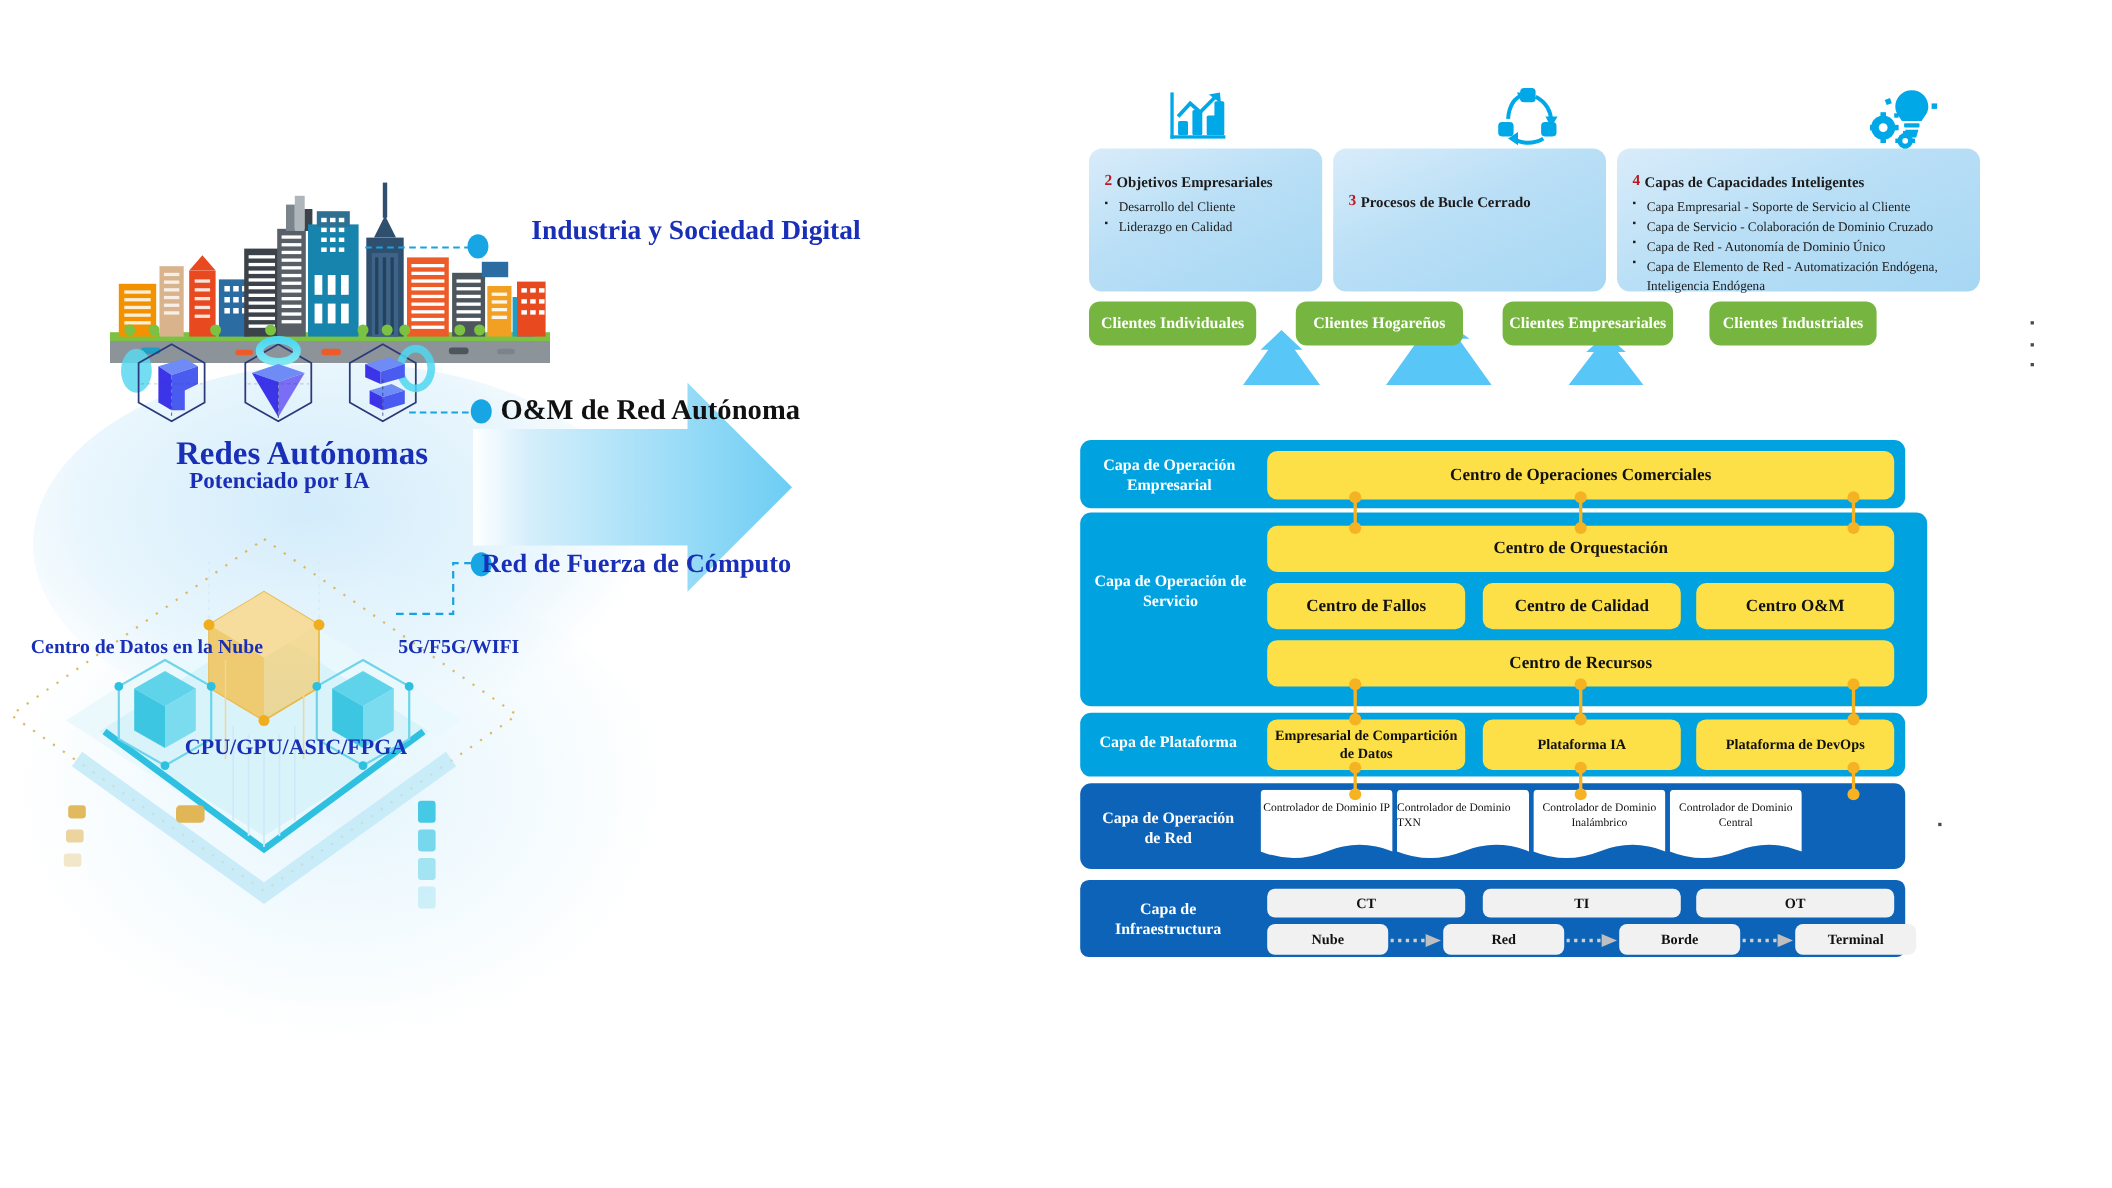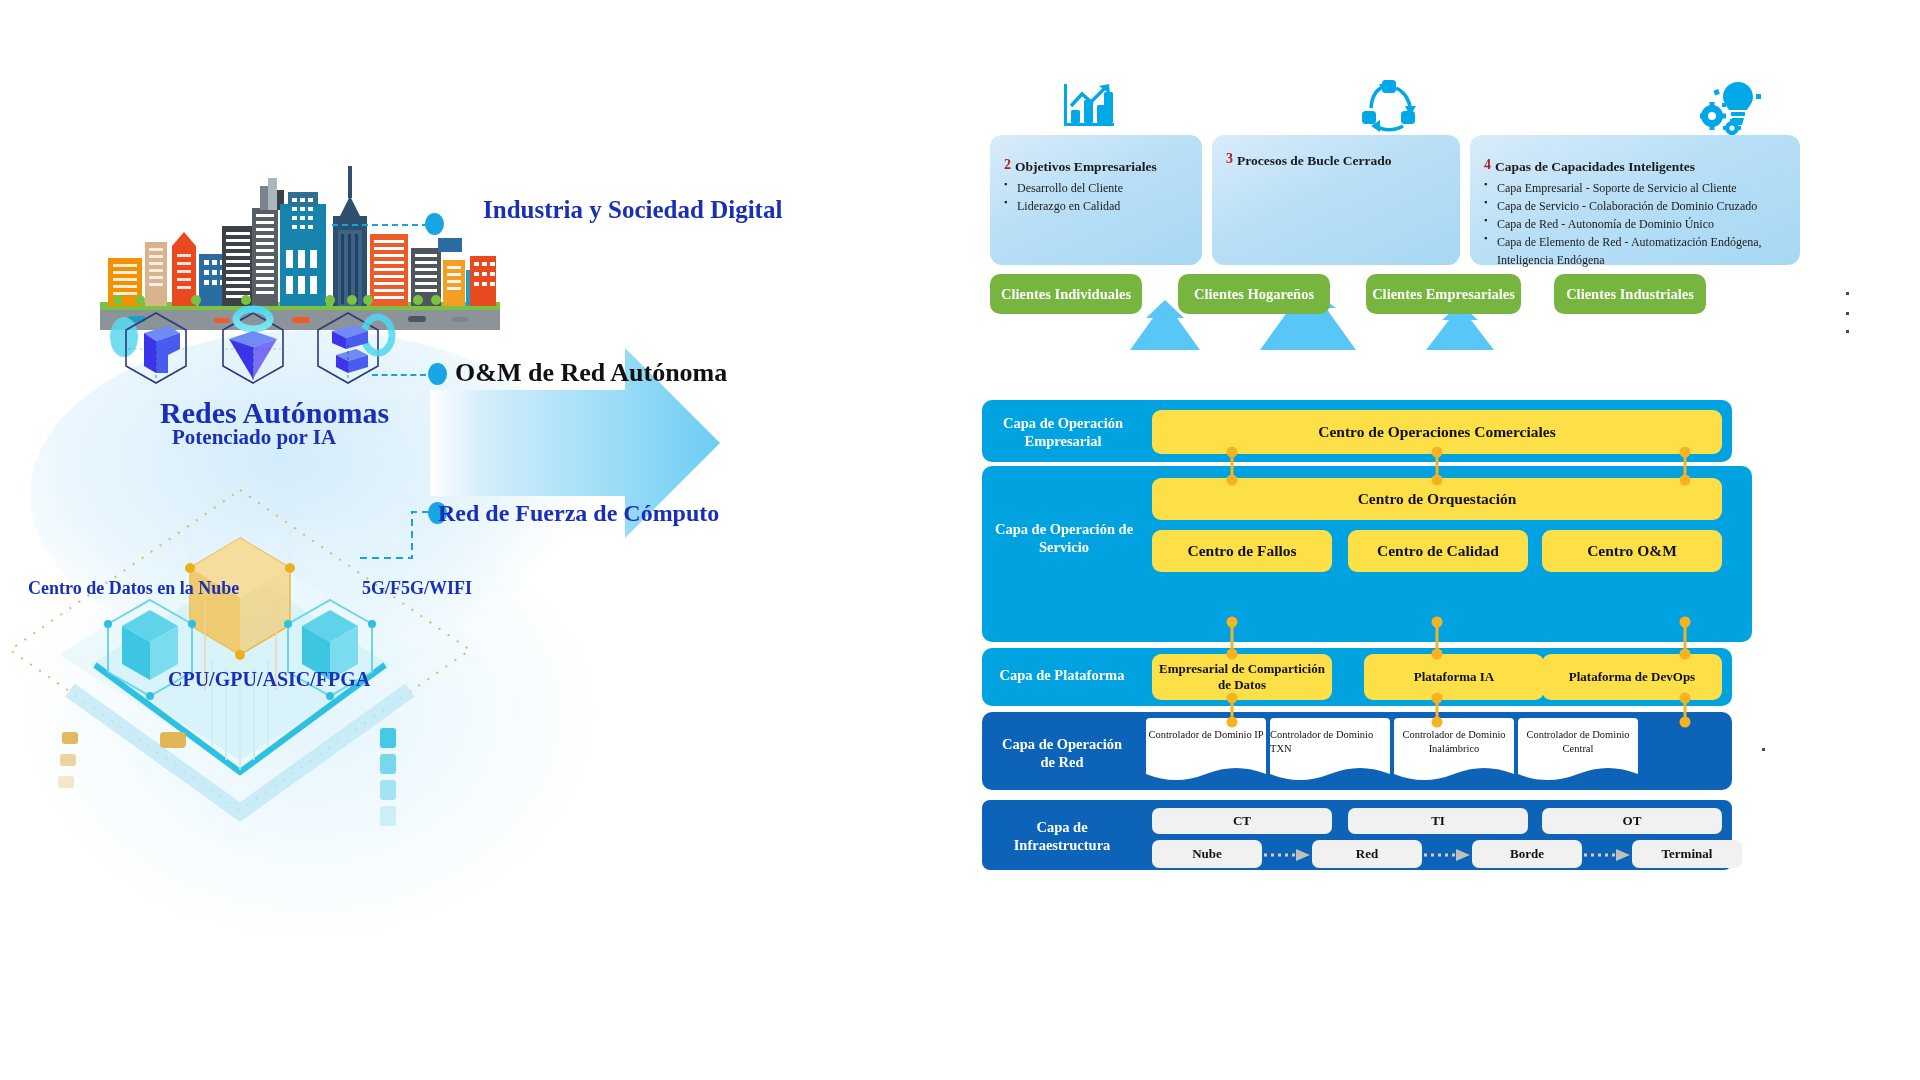--- a/index.html
+++ b/index.html
@@ -498,21 +498,21 @@
           <span class="num">2</span><span class="hdr">Objetivos Empresariales</span>
         </div>
         <ul>
           <li>Desarrollo del Cliente</li>
           <li>Liderazgo en Calidad</li>
         </ul>
       </div>
     </div>
 
     <div class="infocard" style="left:252px;top:135px;width:248px;height:130px;">
-      <div style="padding:16px 12px 0 14px;">
+      <div style="padding:40px 12px 0 14px;">
         <div>
           <span class="num">3</span><span class="hdr">Procesos de Bucle Cerrado</span>
         </div>
       </div>
     </div>
 
     <div class="infocard" style="left:510px;top:135px;width:330px;height:130px;">
       <div style="padding:22px 12px 0 14px;">
         <div>
           <span class="num">4</span><span class="hdr">Capas de Capacidades Inteligentes</span>
@@ -556,25 +556,26 @@
 Empresarial</div>
     <div class="wbox" style="left:192px;top:410px;width:570px;height:44px;">Centro de Operaciones Comerciales</div>
 
     <div class="layer" style="left:22px;top:466px;width:770px;height:176px;background:#00a3e0;border-radius:10px;"></div>
     <div class="layer-label" style="left:20px;top:520px;width:168px;">Capa de Operación de
 Servicio</div>
     <div class="wbox" style="left:192px;top:478px;width:570px;height:42px;">Centro de Orquestación</div>
     <div class="wbox" style="left:192px;top:530px;width:180px;height:42px;">Centro de Fallos</div>
     <div class="wbox" style="left:388px;top:530px;width:180px;height:42px;">Centro de Calidad</div>
     <div class="wbox" style="left:582px;top:530px;width:180px;height:42px;">Centro O&amp;M</div>
+    <div class="wbox" style="left:192px;top:582px;width:570px;height:42px;">Centro de Recursos</div>
 
     <div class="layer" style="left:22px;top:648px;width:750px;height:58px;background:#00a3e0;border-radius:10px;"></div>
     <div class="layer-label" style="left:18px;top:666px;width:168px;">Capa de Plataforma</div>
     <div class="wbox" style="left:192px;top:654px;width:180px;height:46px;font-size:13px;">Empresarial de Compartición de Datos</div>
-    <div class="wbox" style="left:388px;top:654px;width:180px;height:46px;font-size:13px;margin-left:16px;">Plataforma IA</div>
+    <div class="wbox" style="left:388px;top:654px;width:180px;height:46px;font-size:13px;">Plataforma IA</div>
     <div class="wbox" style="left:582px;top:654px;width:180px;height:46px;font-size:13px;">Plataforma de DevOps</div>
 
     <div class="layer" style="left:22px;top:712px;width:750px;height:78px;background:#0c63b8;border-radius:10px;"></div>
     <div class="layer-label" style="left:18px;top:735px;width:168px;">Capa de Operación
 de Red</div>
 
     <div class="torn" style="left:186px;top:718px;">
       <svg width="120" height="66" viewBox="0 0 120 66">
         <path d="M0,4 Q0,0 4,0 L116,0 Q120,0 120,4 L120,56 Q90,44 60,56 Q30,68 0,56 Z" fill="#fff"></path>
       </svg>

